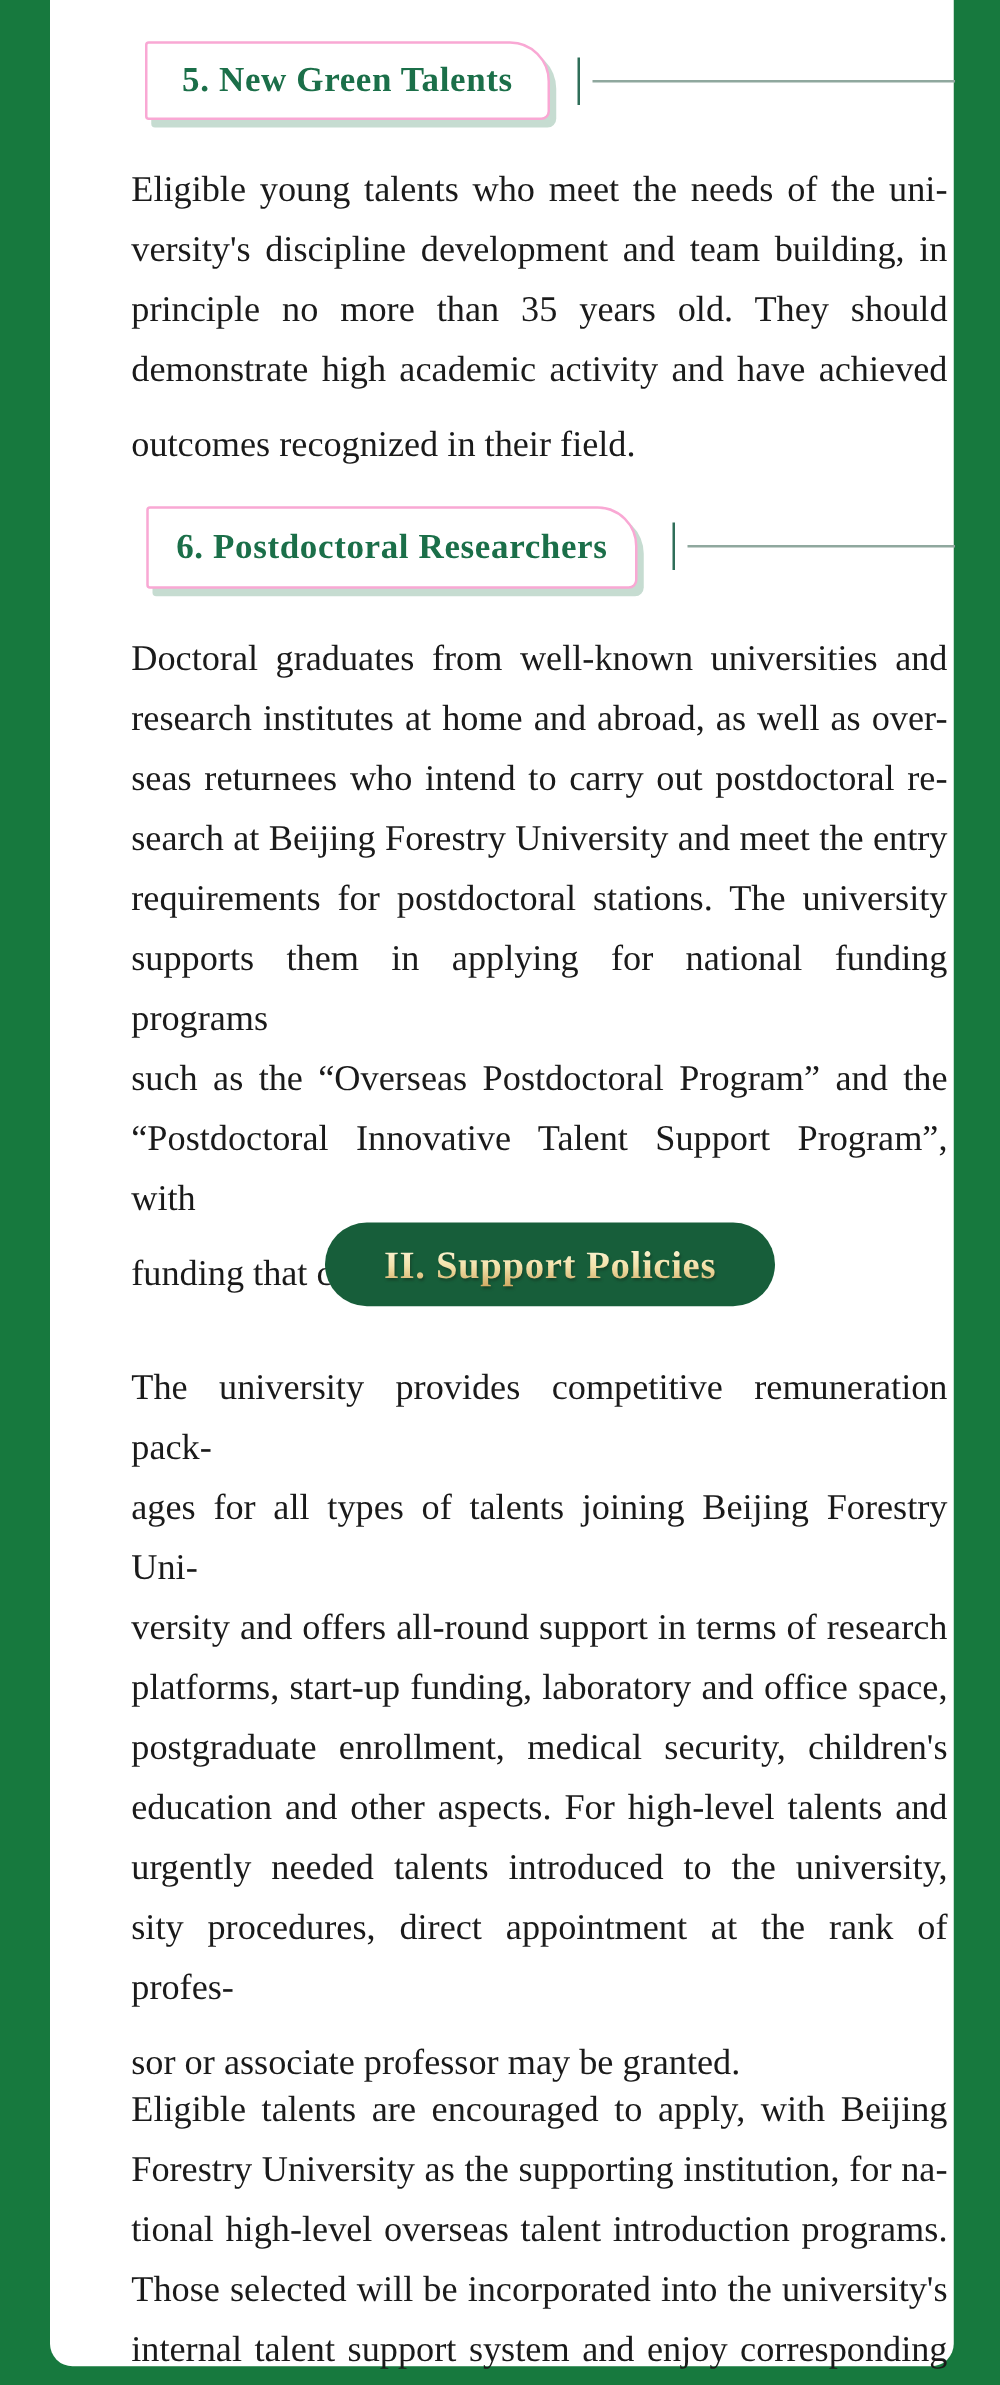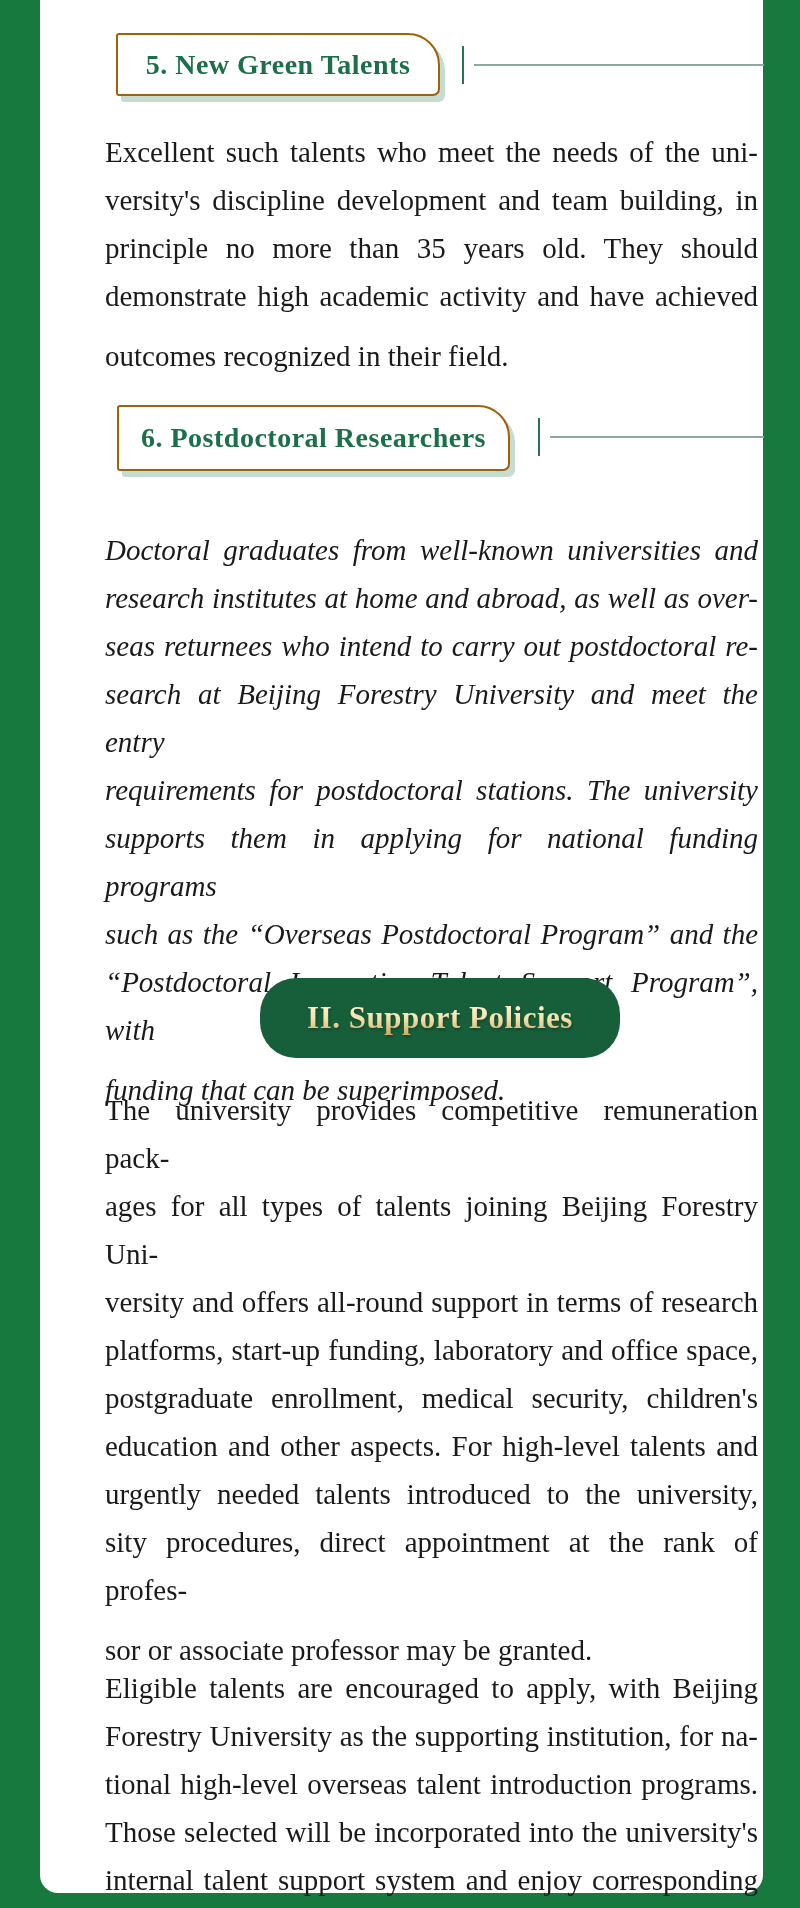--- a/index.html
+++ b/index.html
@@ -17,21 +17,21 @@
     position: absolute;
     left: 40px; top: 0;
     width: 723px; height: 1893px;
     background: #ffffff;
     border-radius: 0 0 18px 18px;
   }
   
   .tab-box {
     position: absolute;
     background: #ffffff;
-    border: 2px solid #a16207;
+    border: 2px solid #f9a8d4;
     border-radius: 3px 32px 7px 3px;
     box-shadow: 5px 6px 0 #c6dcd1;
     display: flex; align-items: center; justify-content: center;
     color: #1b6f49;
     font-weight: bold;
     font-size: 28px;
     letter-spacing: 0.5px;
   }
   .tab-box-5 { left: 76px; top: 33px;  width: 320px; height: 59px; }
   .tab-box-6 { left: 77px; top: 405px; width: 389px; height: 62px; }
@@ -47,30 +47,30 @@
   .hline-6 { left: 510px; top: 436px; width: 214px; }
   
   .para {
     position: absolute;
     left: 65px; width: 653px;
     font-size: 29px;
     line-height: 48px;
     color: #1a1a1a;
   }
   .para-1 { top: 128px; }
-  .para-2 { top: 526px; font-style: italic; }
+  .para-2 { top: 503px; }
   .para-3 { top: 1086px; }
   .para-4 { top: 1664px; }
   .tline { text-align: justify; text-align-last: justify; white-space: normal; }
   .tline-last { text-align-last: left; margin-top: 12px; }
   
   .pill {
     position: absolute;
     left: 220px; top: 978px;
-    width: 360px; height: 80px;
+    width: 360px; height: 67px;
     background: #175e3a;
     border-radius: 36px;
     display: flex; align-items: center; justify-content: center;
   }
   .pill-text {
     font-weight: bold;
     font-size: 31px;
     letter-spacing: 0.5px;
     background: linear-gradient(180deg, #fdf6d9 8%, #f3e2ab 52%, #cfa75f 100%);
     -webkit-background-clip: text;
@@ -86,21 +86,21 @@
 
 <div class="card">
 
   <div class="tab-box tab-box-5">
     <span>5. New Green Talents</span>
   </div>
   <div class="vline vline-5"></div>
   <div class="hline hline-5"></div>
 
   <div class="para para-1">
-      <div class="tline">Excellent such talents who meet the needs of the uni-</div>
+      <div class="tline">Eligible young talents who meet the needs of the uni-</div>
       <div class="tline">versity's discipline development and team building, in</div>
       <div class="tline">principle no more than 35 years old. They should</div>
       <div class="tline">demonstrate high academic activity and have achieved</div>
       <div class="tline tline-last">outcomes recognized in their field.</div>
     </div>
 
   <div class="tab-box tab-box-6">
     <span>6. Postdoctoral Researchers</span>
   </div>
   <div class="vline vline-6"></div>

